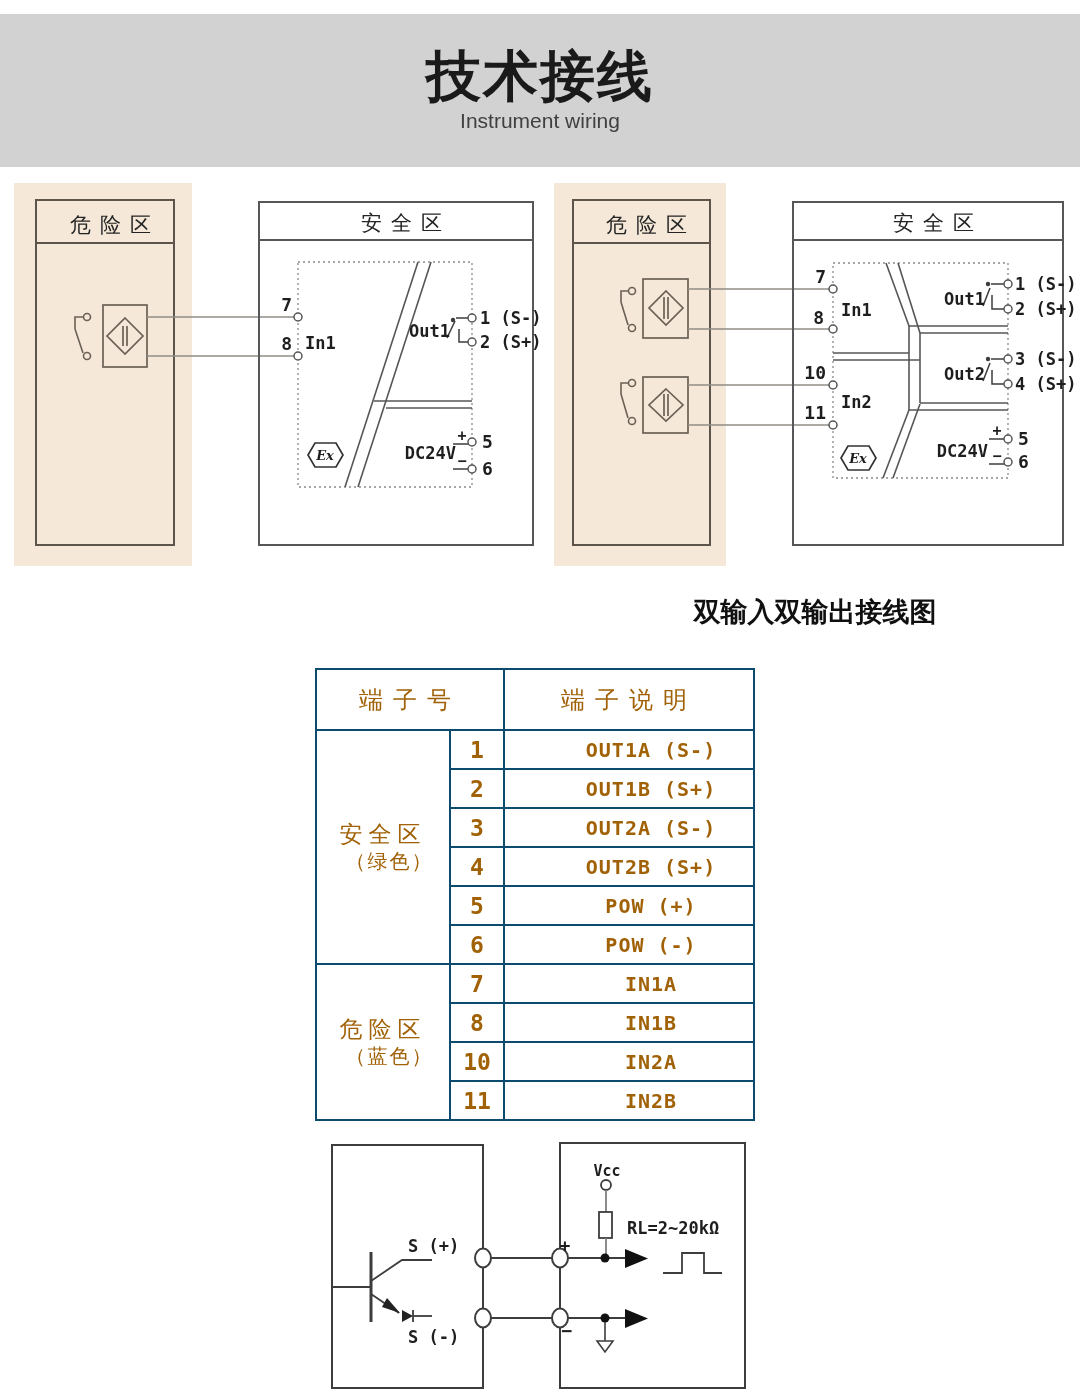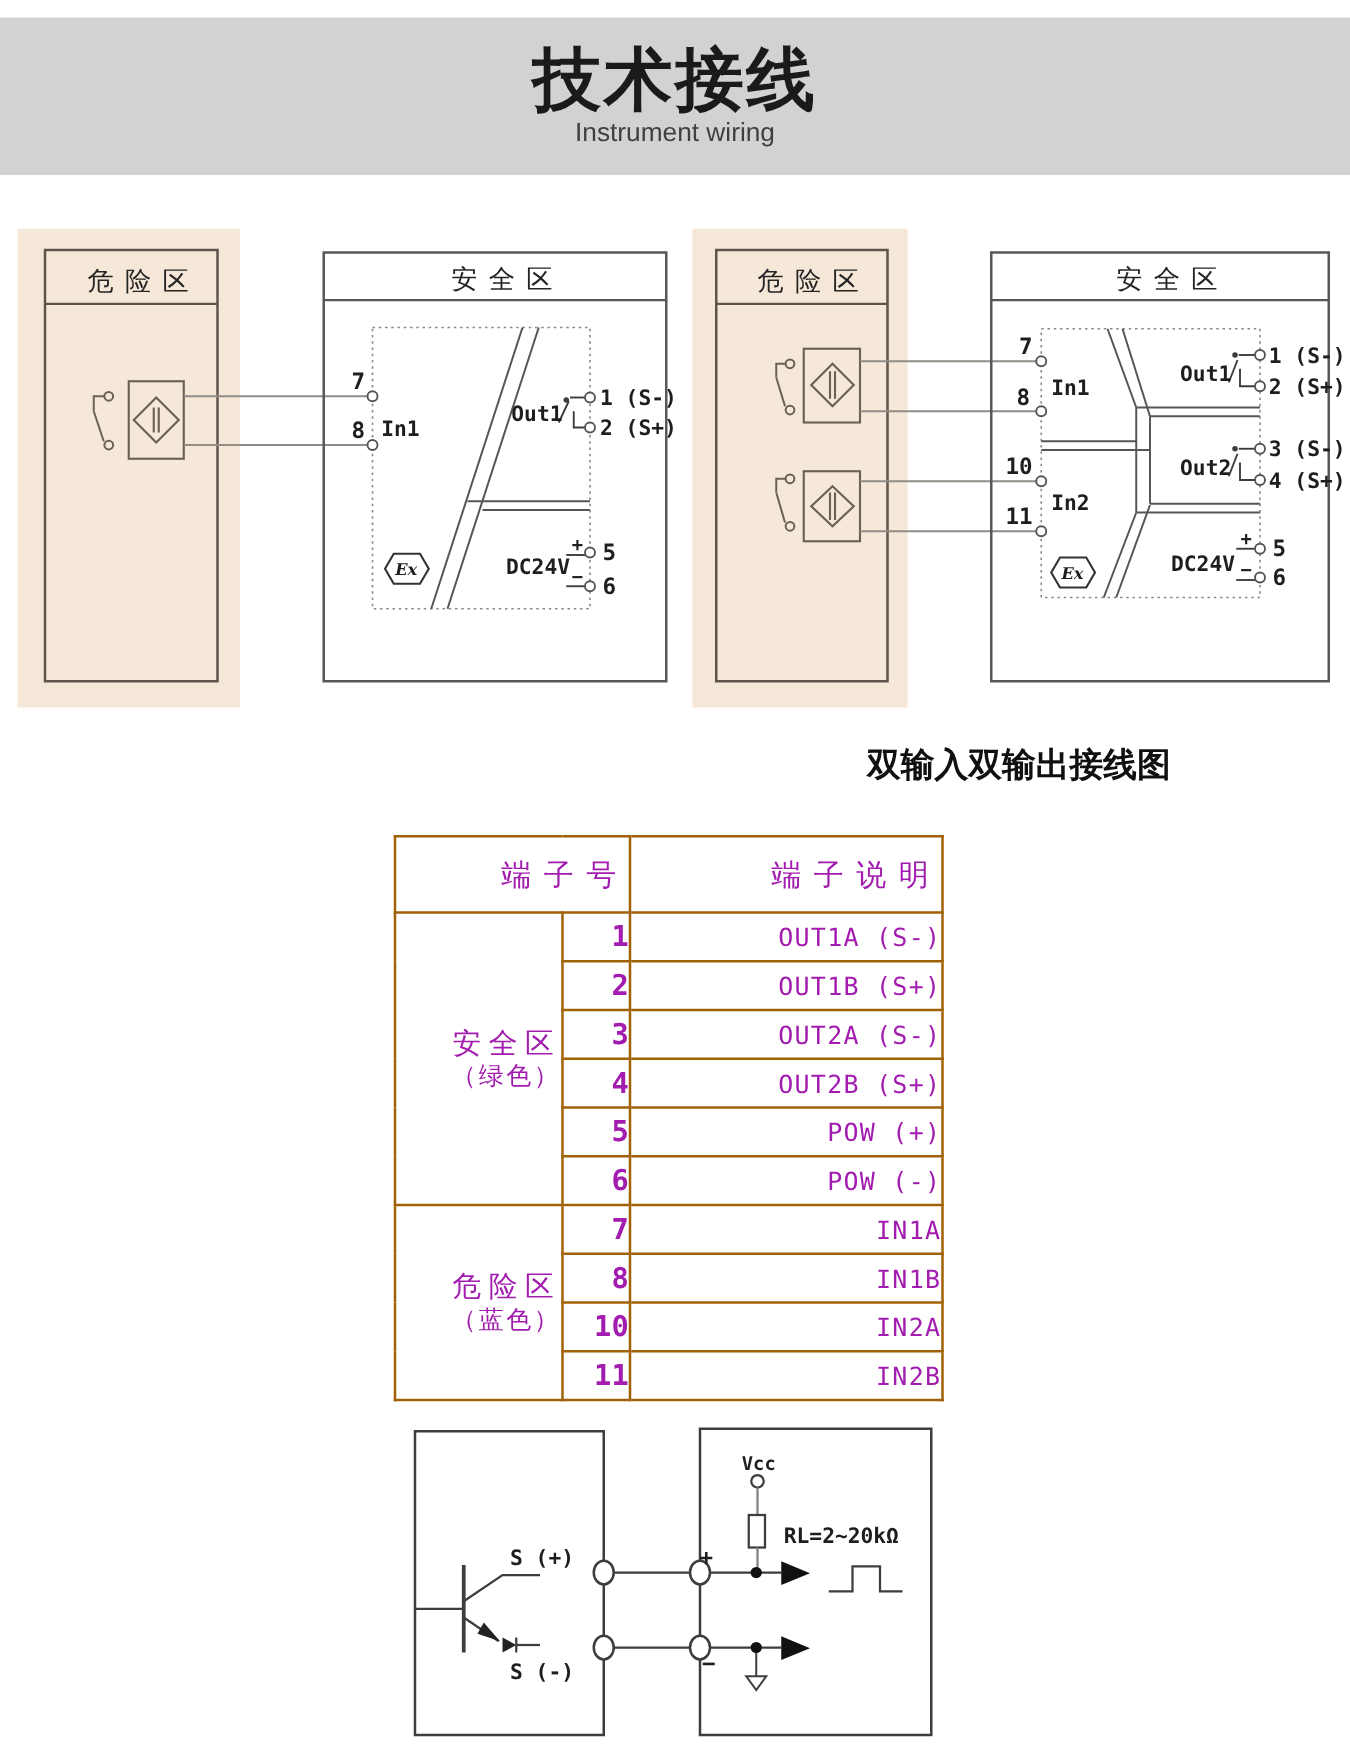--- a/index.html
+++ b/index.html
@@ -1,42 +1,42 @@
 <!DOCTYPE html>
 <html><head>
 <meta charset="utf-8">
 <style>
   html,body{margin:0;padding:0;background:#ffffff;}
   #page{position:relative;width:1080px;height:1400px;background:#ffffff;overflow:hidden;
         font-family:"Liberation Sans",sans-serif;}
   
-  #header-band{position:absolute;left:0;top:14px;width:1080px;height:126px;background:#d2d2d2;
+  #header-band{position:absolute;left:0;top:14px;width:1080px;height:153px;background:#d2d2d2;
                display:flex;flex-direction:column;align-items:center;justify-content:center;}
   #page-title{font-size:55px;font-weight:700;color:#1a1a1a;line-height:1.05;letter-spacing:2px;}
   #page-subtitle{font-size:21px;color:#404040;margin-top:3px;}
   
   .caption{position:absolute;top:594px;width:320px;text-align:center;font-size:27px;font-weight:700;color:#101010;}
   #caption-single{left:143px;}
   #caption-dual{left:655px;}
   
   svg text{fill:#1e1e1e;}
   .t{font-family:"DejaVu Sans Mono",monospace;font-size:17px;font-weight:600;}
   .num{font-family:"DejaVu Sans Mono",monospace;font-size:18px;font-weight:700;}
   .cjk{font-family:"Liberation Sans",sans-serif;font-size:21px;letter-spacing:9px;fill:#242424;}
   .exm{font-family:"DejaVu Serif",serif;font-style:italic;font-size:13px;font-weight:700;}
   .sm{font-family:"DejaVu Sans Mono",monospace;font-size:15px;font-weight:700;}
   
   #terminal-table{position:absolute;left:315px;top:668px;border-collapse:collapse;table-layout:fixed;}
-  #terminal-table td{border:2px solid #a16207;padding:0;text-align:right;vertical-align:middle;color:#a21caf;}
+  #terminal-table td{border:2px solid #0c4a6e;padding:0;text-align:center;vertical-align:middle;color:#a16207;}
   #terminal-table tr.thead td{height:59px;font-size:24px;letter-spacing:10px;}
   #terminal-table tr.brow td{height:37px;}
   #terminal-table td.zone{font-size:23px;letter-spacing:6px;line-height:1.2;}
   #terminal-table td.zone .sub{font-size:20px;letter-spacing:2px;padding-left:13px;}
   #terminal-table td.numcell{font-family:"DejaVu Sans Mono",monospace;font-size:23px;font-weight:700;}
-  #terminal-table td.desccell{font-family:"DejaVu Sans Mono",monospace;font-size:20px;font-weight:400;letter-spacing:1px;padding-left:44px;}
+  #terminal-table td.desccell{font-family:"DejaVu Sans Mono",monospace;font-size:20px;font-weight:700;letter-spacing:1px;padding-left:44px;}
 </style>
 </head>
 <body>
 
 <div id="page">
 
   <div id="header-band">
     <div id="page-title">技术接线</div>
     <div id="page-subtitle">Instrument wiring</div>
   </div>

